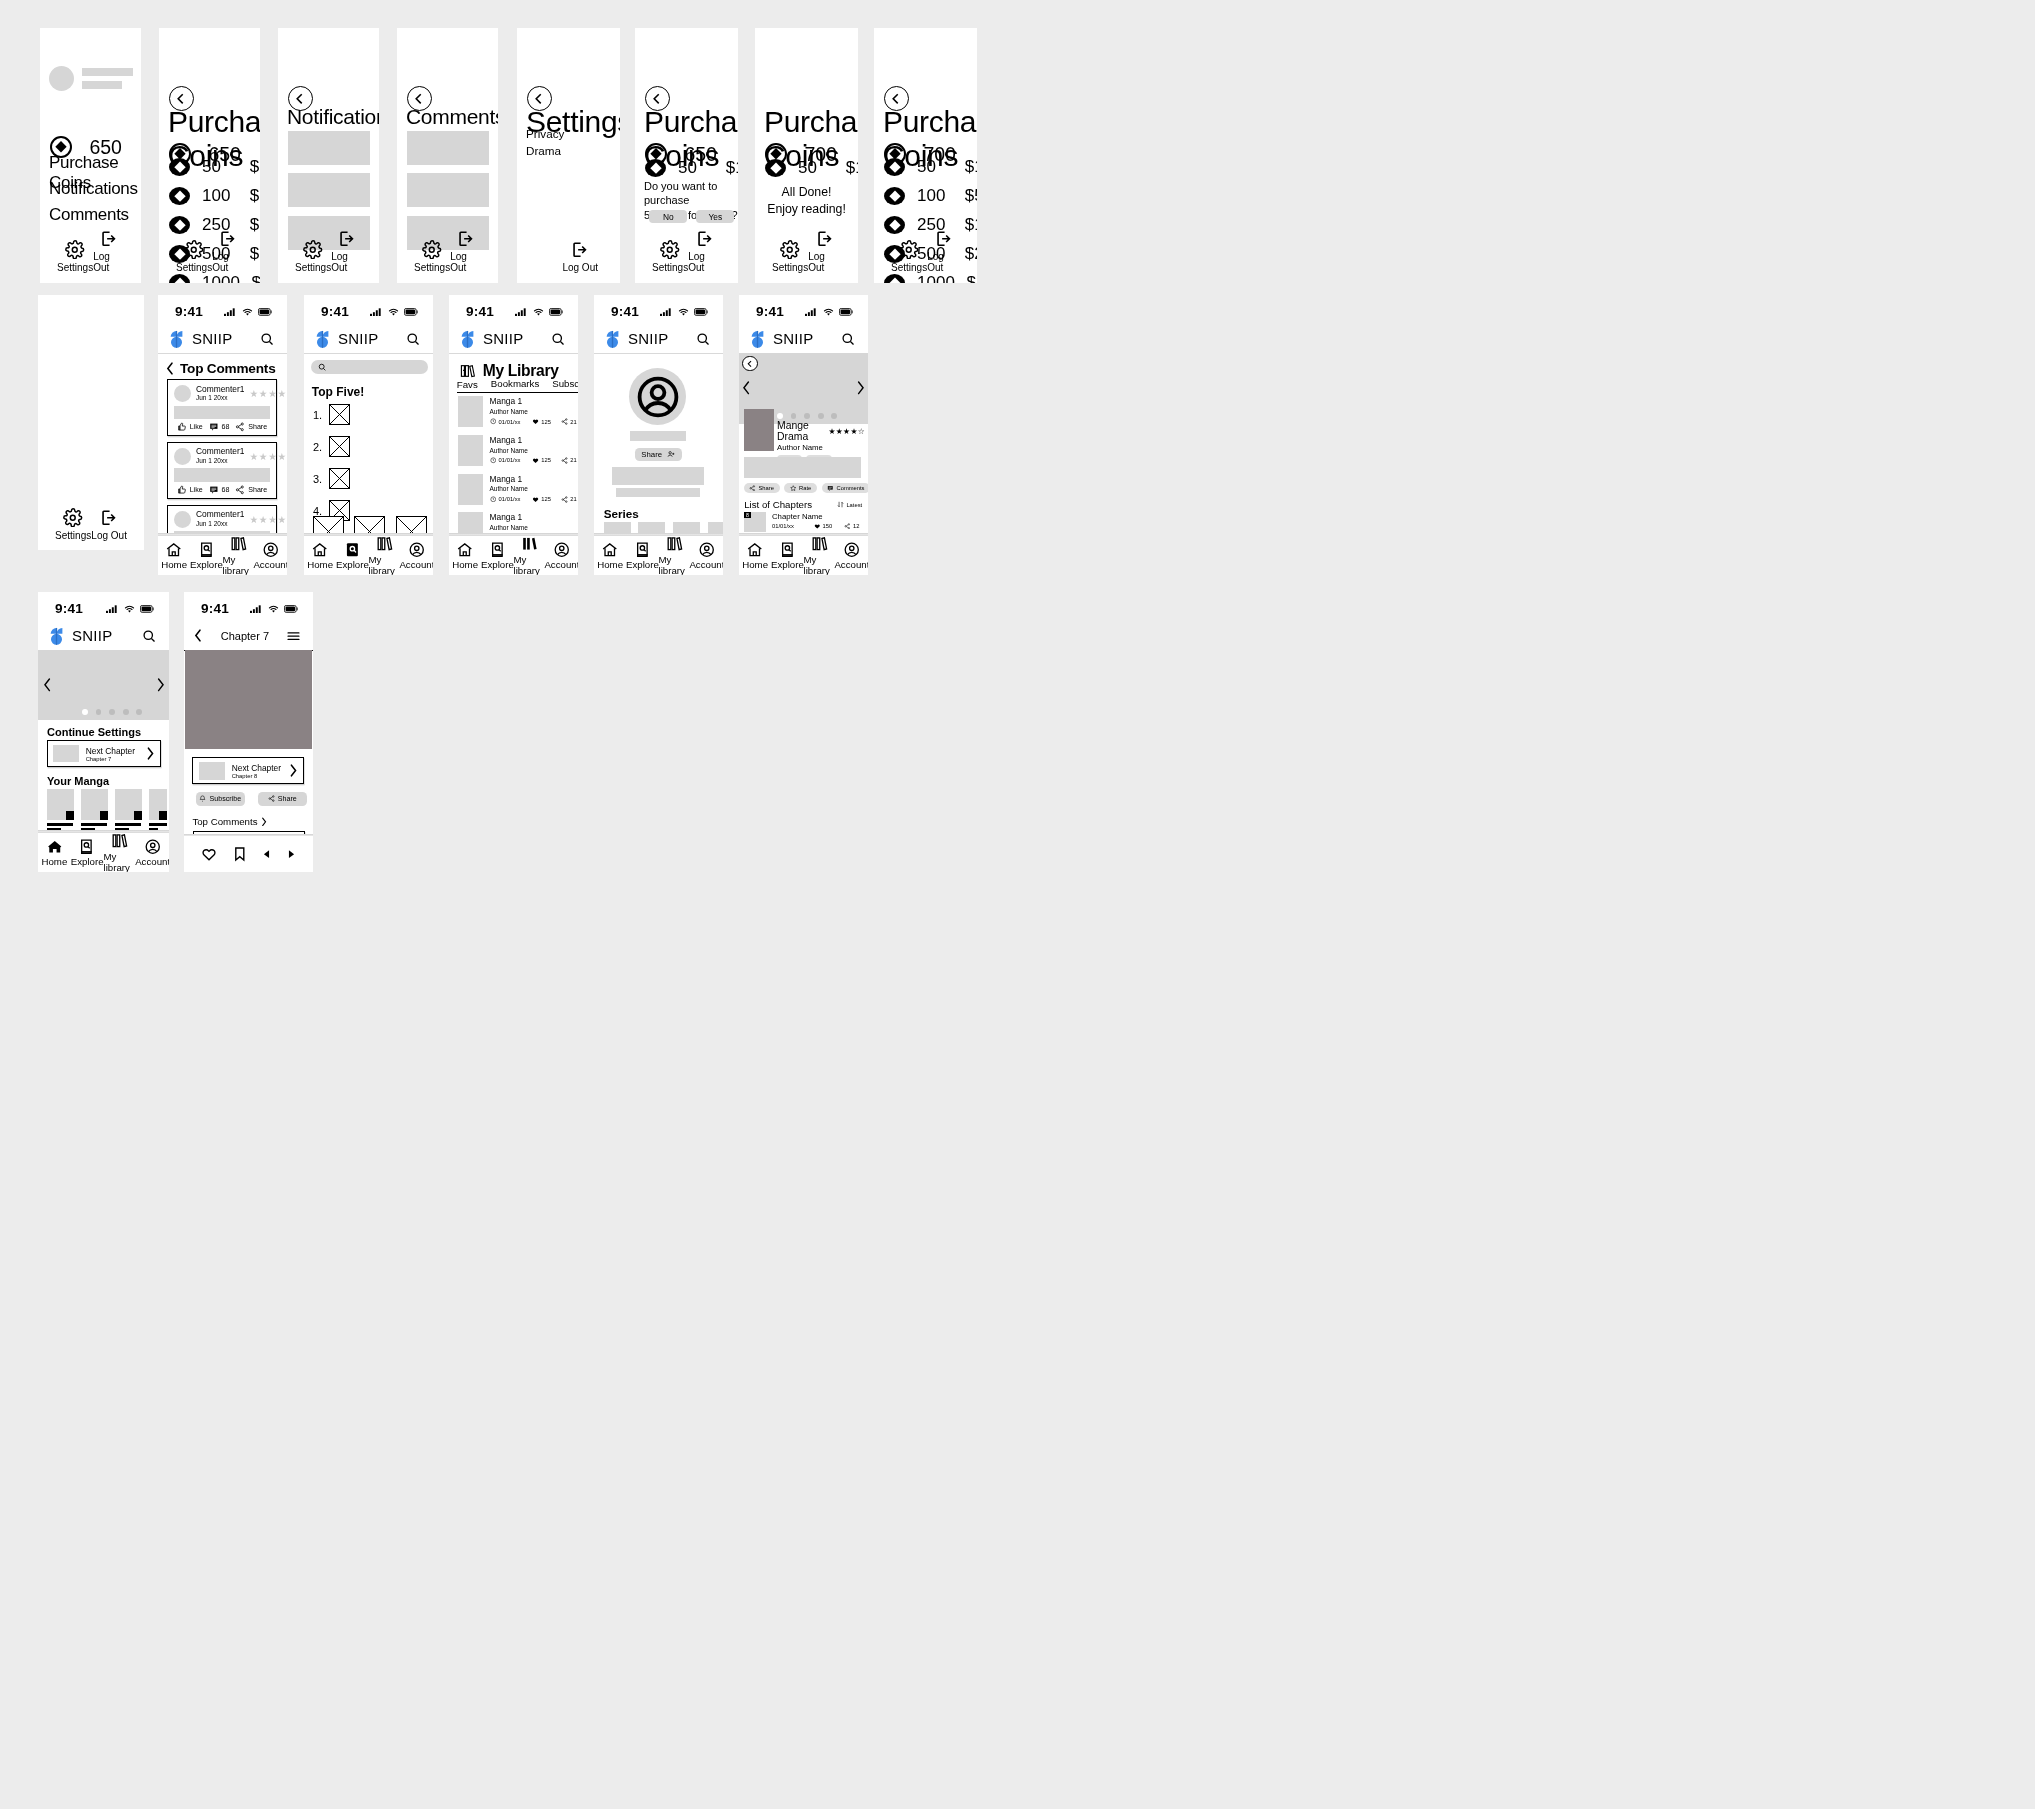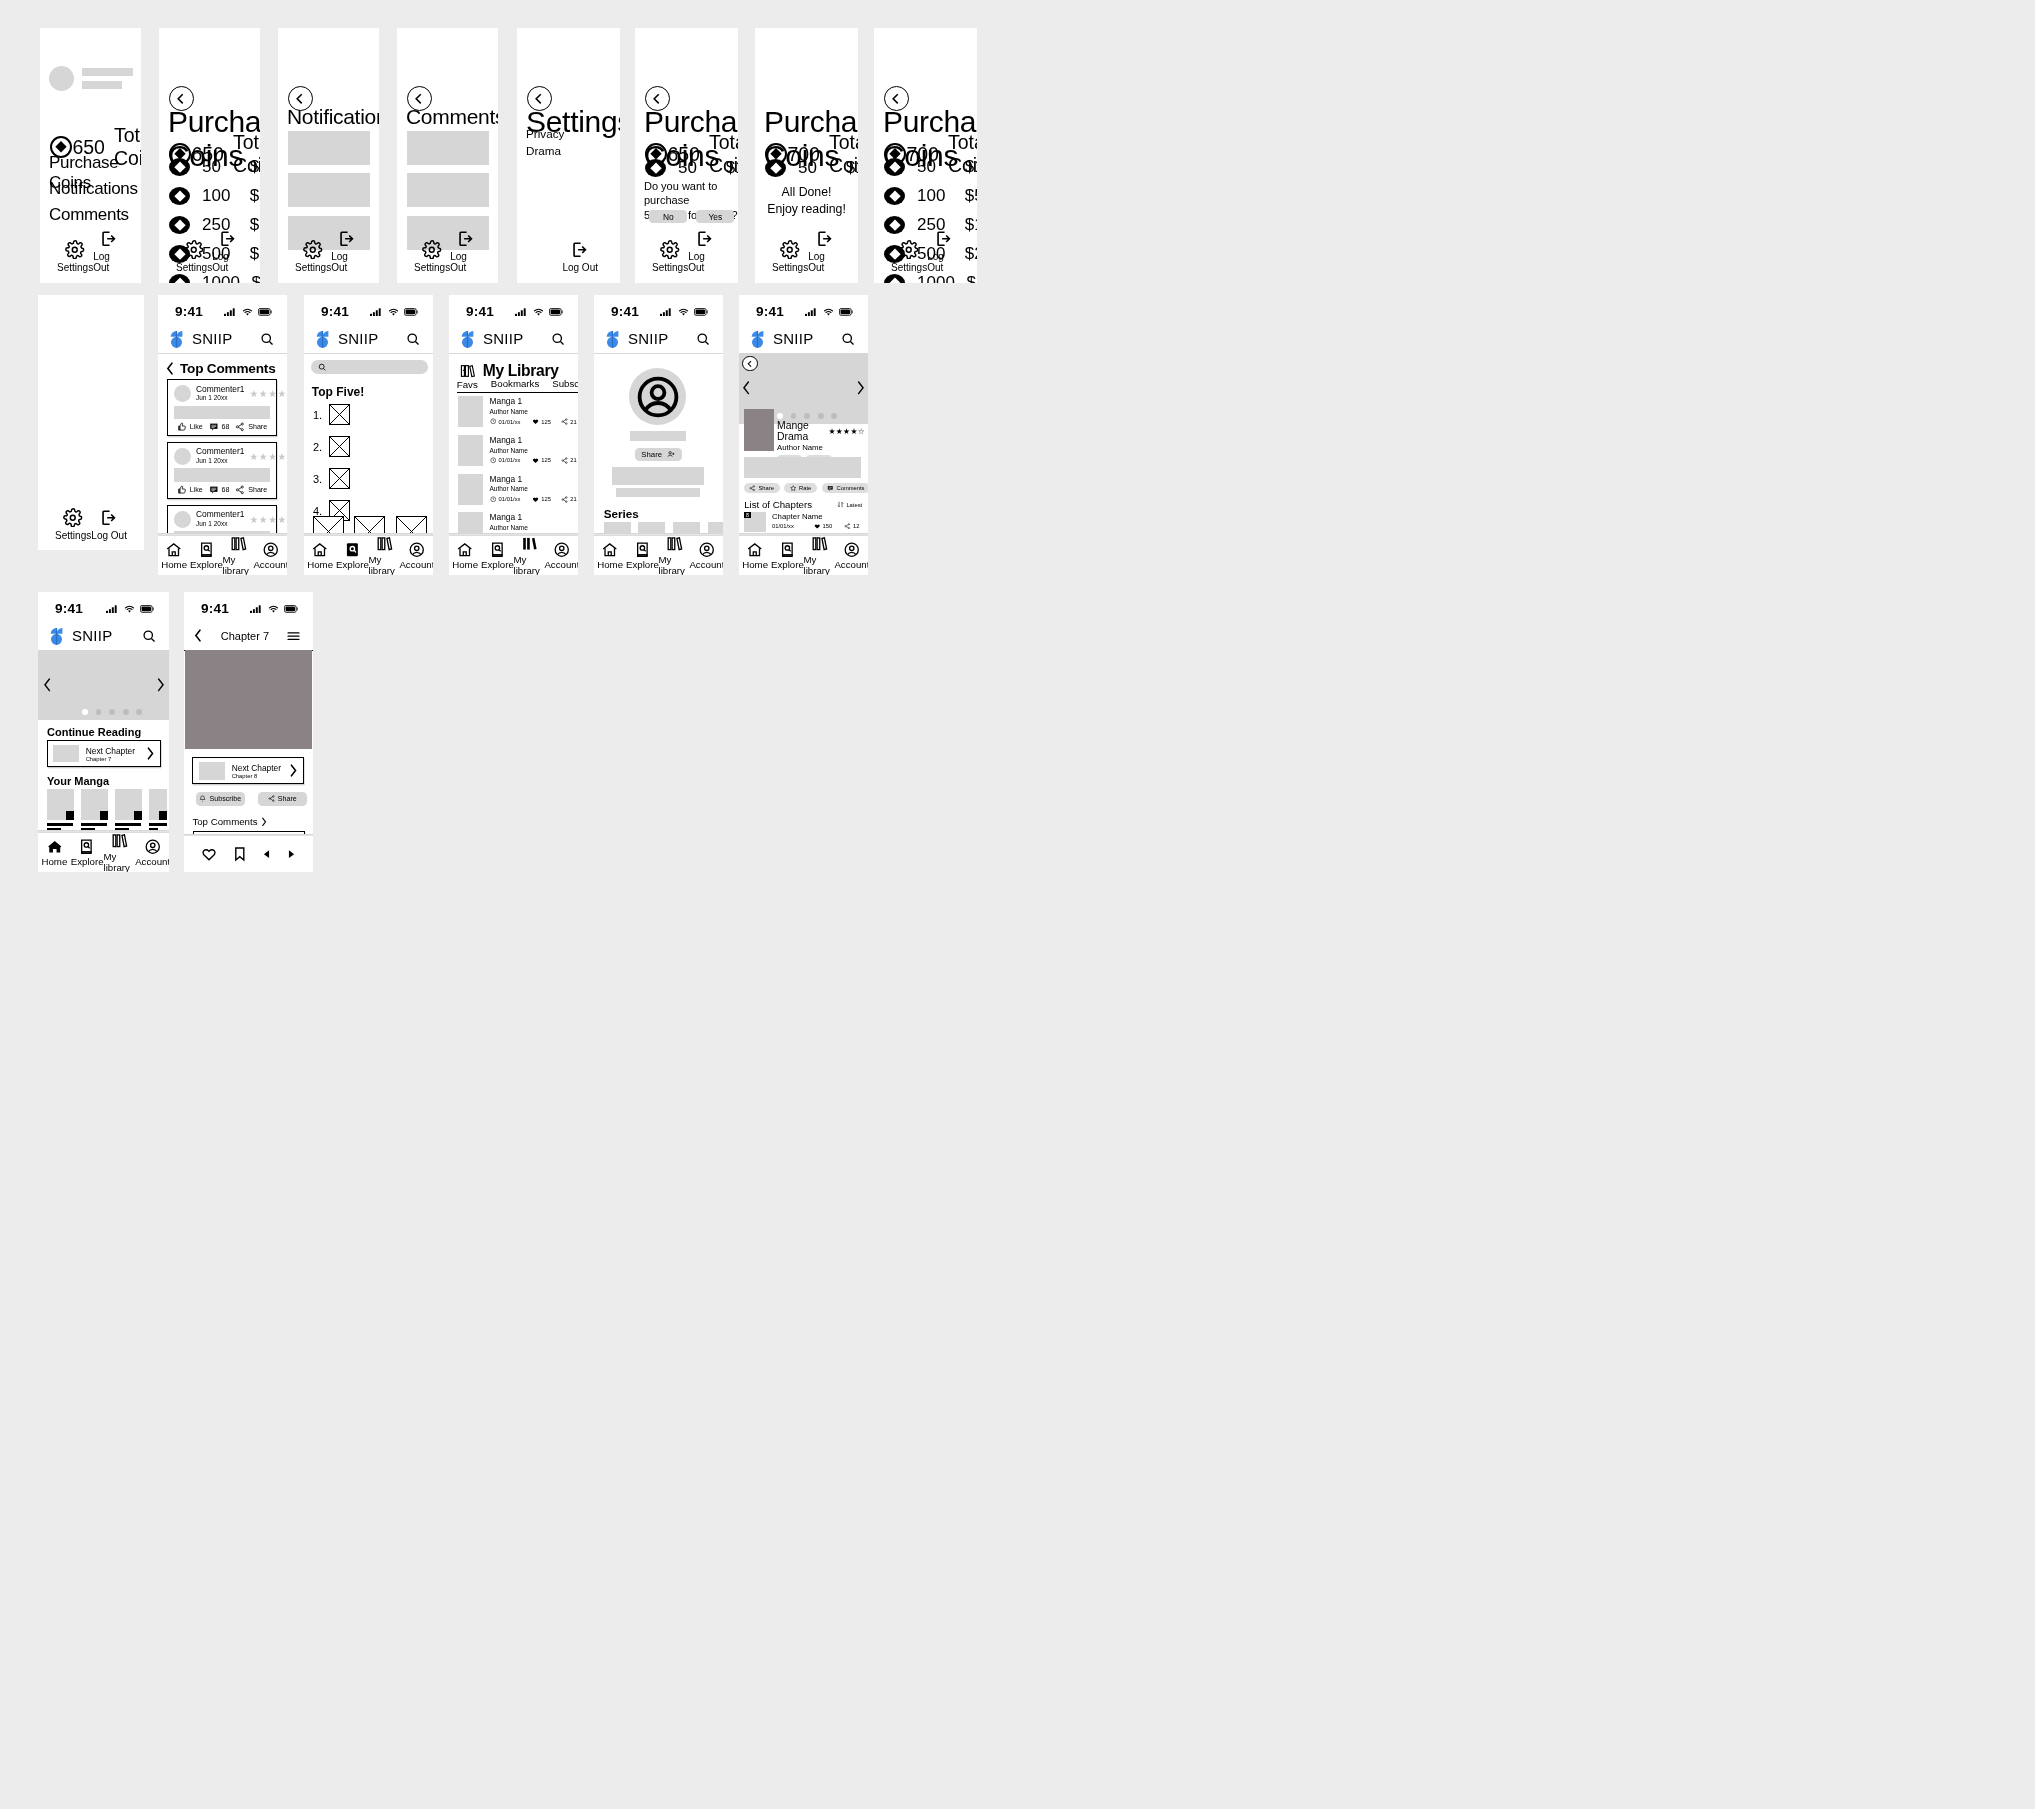--- a/index.html
+++ b/index.html
@@ -51,21 +51,21 @@
     padding: 0 17px;
   }
   .footbtn { display:flex; flex-direction:column; align-items:center; gap:2.6px; }
   .footbtn svg { width: 19.5px; height: 19.5px; }
   .footbtn span { font-size: 10px; color:#000; }
 
   
   .crow { display:flex; align-items:center; gap: 11.7px; }
   .crow .num { font-size: 17px; min-width: 36px; color:#000; }
   .crow .amt { font-size: 17px; color:#000; }
-  .totalrow { display:flex; align-items:center; gap:0; }
+  .totalrow { display:flex; align-items:center; gap:17px; }
   .totalrow .v { font-size: 19.5px; color:#000; }
   .totalrow .l { font-size: 19.5px; color:#000; margin-left: 9px; }
 
   
   .statusbar {
     height: 30px; display:flex; align-items:center; justify-content:space-between;
     padding: 3.9px 14.3px 0 17px;
   }
   .statusbar .time { font-size: 13.6px; font-weight: 700; color:#000; letter-spacing:0.2px; }
   .sb-icons { display:flex; align-items:center; gap: 5.8px; }
@@ -1358,21 +1358,21 @@
       </svg>
     <div class="dotrow" style="position:absolute;left:44px;bottom:5.2px;">
       <i class="on"></i>
         <i></i>
         <i></i>
         <i></i>
         <i></i>
     </div>
   </div>
 
-  <div class="ttlb" style="position:absolute;left:9px;top:134px;font-size:11px;">Continue Reading</div>
+  <div class="ttlb" style="position:absolute;left:9px;top:134px;font-size:11px;">Continue Settings</div>
   <div style="position:absolute;left:9px;top:148px;width:114px;height:27px;border:1px solid #000;display:flex;align-items:center;gap:6.5px;padding:0 5.2px;box-shadow:0.6px 1.3px 0 rgba(0,0,0,.2);">
     <div class="placeholder" style="width:26px;height:17.5px;"></div>
     <div style="flex:1;">
       <div style="font-size:8.4px;color:#000;">Next Chapter</div>
       <div style="font-size:5.8px;color:#000;">Chapter 7</div>
     </div>
     <svg width="8.4" height="13" viewBox="0 0 14 22" fill="none" stroke="#000" stroke-width="2.6" stroke-linecap="round">
         <path d="M4 2l7 9-7 9"></path>
       </svg>
   </div>

